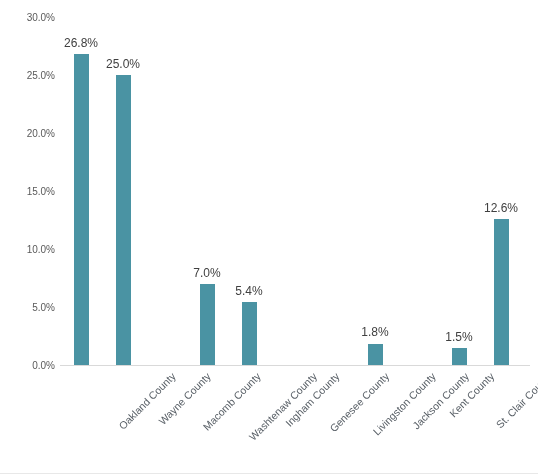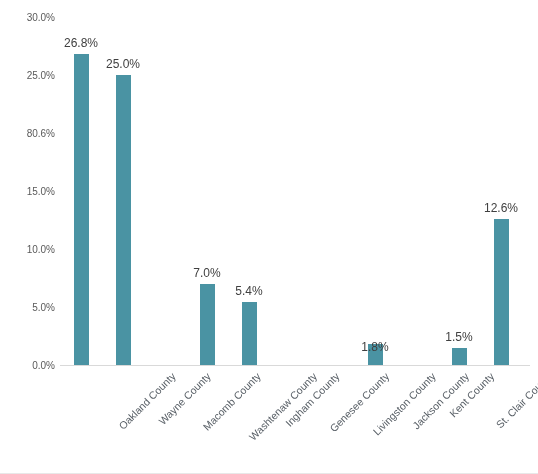--- a/index.html
+++ b/index.html
@@ -89,21 +89,21 @@
   }
 </style>
 </head>
 <body>
 
 <div id="chart-root">
 
   <div class="y-axis">
       <div class="y-tick-label" style="top: 17px; color: rgb(89, 89, 89);">30.0%</div>
       <div class="y-tick-label" style="top: 75px; color: rgb(89, 89, 89);">25.0%</div>
-      <div class="y-tick-label" style="top: 133px; color: rgb(89, 89, 89);">80.6%</div>
+      <div class="y-tick-label" style="top: 133px; color: rgb(89, 89, 89);">20.0%</div>
       <div class="y-tick-label" style="top: 191px; color: rgb(89, 89, 89);">15.0%</div>
       <div class="y-tick-label" style="top: 249px; color: rgb(89, 89, 89);">10.0%</div>
       <div class="y-tick-label" style="top: 307px; color: rgb(89, 89, 89);">5.0%</div>
       <div class="y-tick-label" style="top: 365px; color: rgb(89, 89, 89);">0.0%</div>
     </div>
 
   <div class="axis-line"></div>
 
   <div class="plot-area">
       <div class="bar-slot" style="left: 0px;">
@@ -117,21 +117,21 @@
       <div class="bar-slot" style="left: 126px;">
         <div class="bar" style="height: 81.2px; background: rgb(74, 147, 163);"></div>
         <div class="bar-value" style="bottom: 85.2px; color: rgb(64, 64, 64);">7.0%</div>
       </div>
       <div class="bar-slot" style="left: 168px;">
         <div class="bar" style="height: 62.64px; background: rgb(74, 147, 163);"></div>
         <div class="bar-value" style="bottom: 66.64px; color: rgb(64, 64, 64);">5.4%</div>
       </div>
       <div class="bar-slot" style="left: 294px;">
         <div class="bar" style="height: 20.88px; background: rgb(74, 147, 163);"></div>
-        <div class="bar-value" style="bottom: 11px; color: rgb(64, 64, 64);">1.8%</div>
+        <div class="bar-value" style="bottom: 26px; color: rgb(64, 64, 64);">1.8%</div>
       </div>
       <div class="bar-slot" style="left: 378px;">
         <div class="bar" style="height: 17.4px; background: rgb(74, 147, 163);"></div>
         <div class="bar-value" style="bottom: 21.4px; color: rgb(64, 64, 64);">1.5%</div>
       </div>
       <div class="bar-slot" style="left: 420px;">
         <div class="bar" style="height: 146.16px; background: rgb(74, 147, 163);"></div>
         <div class="bar-value" style="bottom: 150.16px; color: rgb(64, 64, 64);">12.6%</div>
       </div>
     </div>

